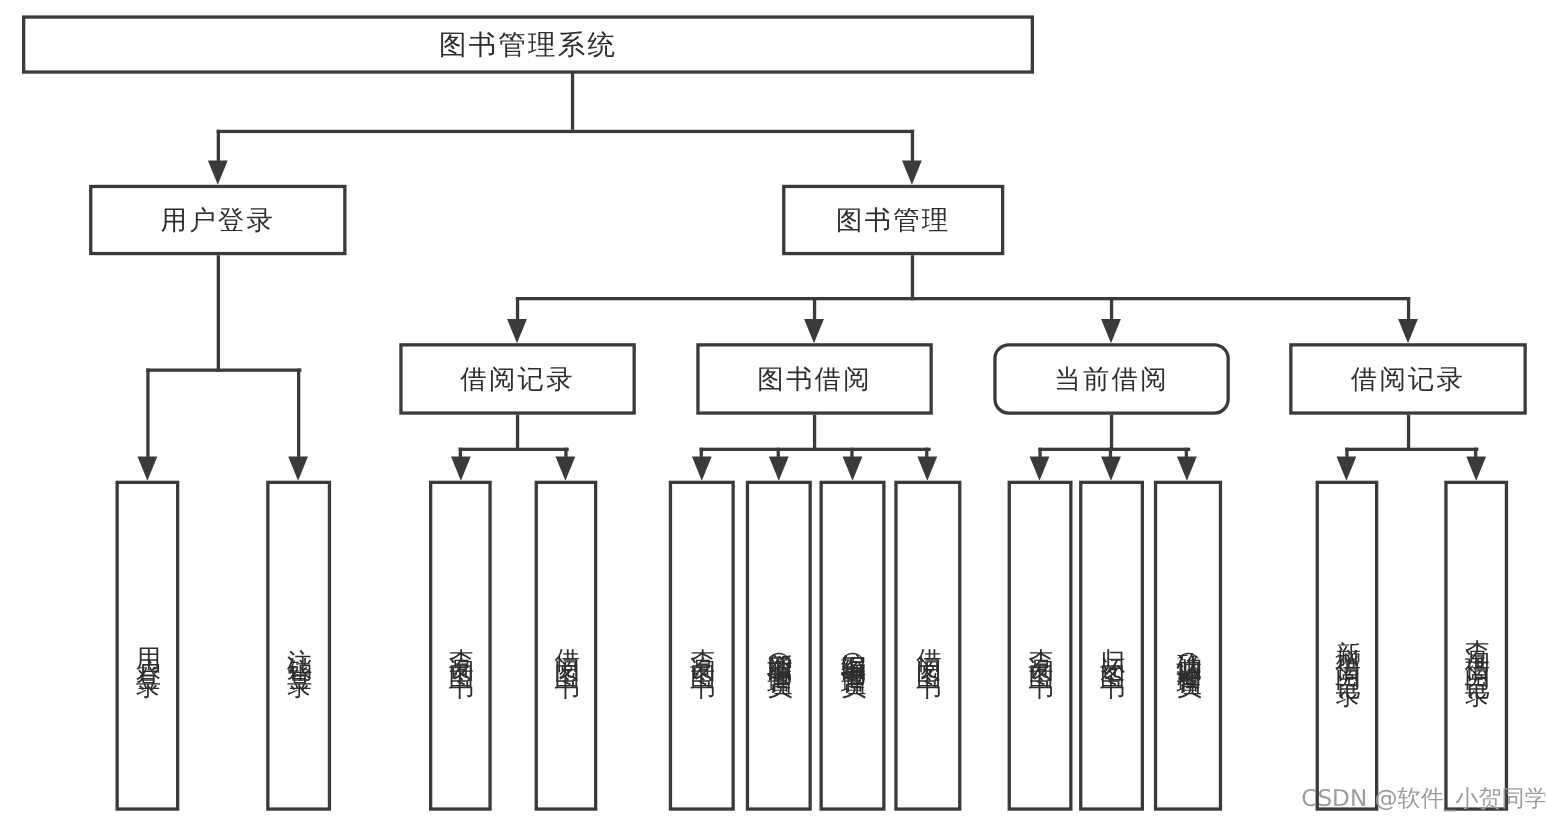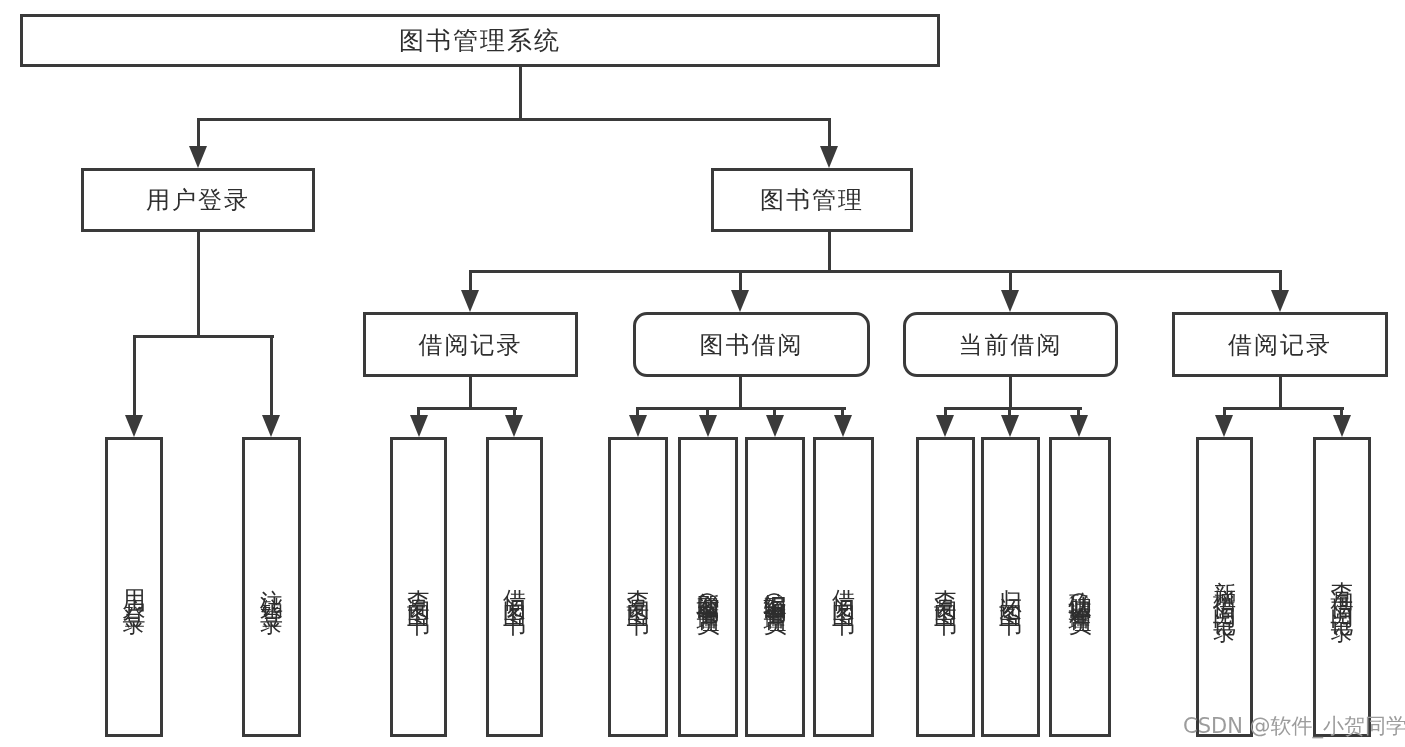--- a/index.html
+++ b/index.html
@@ -88,21 +88,21 @@
   <div class="ln" style="left:739px;top:270px;width:3px;height:22px;"></div>
   <div class="arr" style="left:731px;top:290px;"></div>
   <div class="ln" style="left:1009px;top:270px;width:3px;height:22px;"></div>
   <div class="arr" style="left:1001px;top:290px;"></div>
   <div class="ln" style="left:1279px;top:270px;width:3px;height:22px;"></div>
   <div class="arr" style="left:1271px;top:290px;"></div>
 
   <div class="hbox" style="left:363px;top:312px;width:215px;height:65px;">
     <span>借阅记录</span>
   </div>
-  <div class="hbox" style="left:633px;top:312px;width:237px;height:65px;border-radius:14px;">
+  <div class="hbox" style="left:633px;top:312px;width:215px;height:65px;">
     <span>图书借阅</span>
   </div>
   <div class="hbox" style="left:903px;top:312px;width:215px;height:65px;border-radius:14px;">
     <span>当前借阅</span>
   </div>
   <div class="hbox" style="left:1172px;top:312px;width:216px;height:65px;">
     <span>借阅记录</span>
   </div>
 
   <div class="ln" style="left:469px;top:377px;width:3px;height:32px;"></div>

